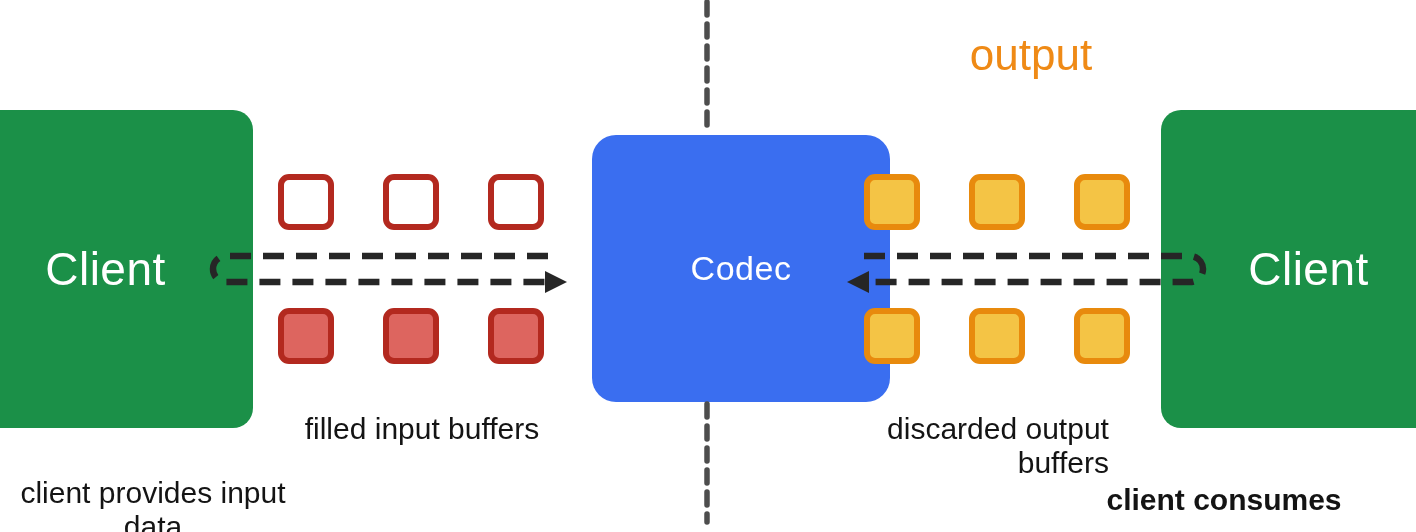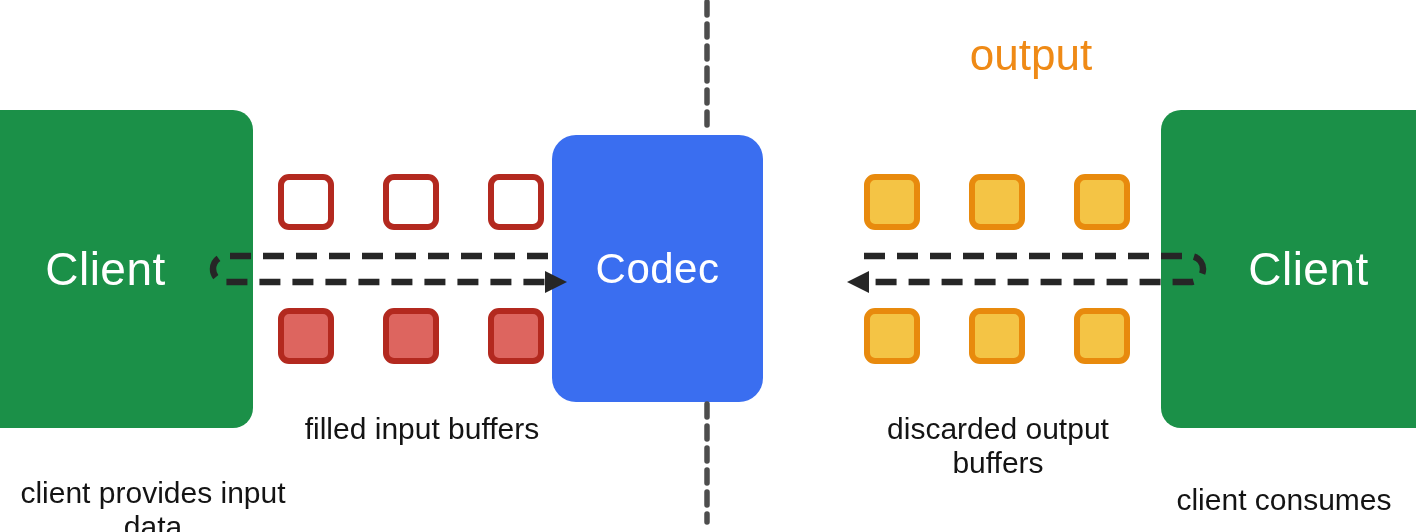--- a/index.html
+++ b/index.html
@@ -9,43 +9,43 @@
   }
   
   .box{position:absolute;display:flex;align-items:center;justify-content:center;color:#ffffff;}
   .client-box{
     background:var(--green,#1b9048);top:110px;height:318px;width:295px;
     border-radius:20px;font-size:46px;letter-spacing:.5px;
   }
   .client-left{left:-42px;}
   .client-right{left:1161px;}
   .codec-box{
-    background:var(--blue,#3a6ef0);left:552px;top:135px;width:211px;height:267px;
-    border-radius:24px;font-size:42px;letter-spacing:.5px;
+    background:var(--blue,#3a6ef0);left:592px;top:135px;width:298px;height:267px;
+    border-radius:24px;font-size:34px;letter-spacing:.5px;
   }
   
   .sq-row{position:absolute;display:flex;gap:49px;}
   .row-input-empty {left:278px;top:174px;}
   .row-input-filled{left:278px;top:308px;}
   .row-output-top  {left:864px;top:174px;}
   .row-output-bot  {left:864px;top:308px;}
   .sq{width:56px;height:56px;box-sizing:border-box;border-radius:11px;border:6px solid;}
   .sq.input-empty {border-color:var(--red-border,#b3291f);background:#ffffff;}
   .sq.input-filled{border-color:var(--red-border,#b3291f);background:var(--red-fill,#dd655f);}
   .sq.output      {border-color:var(--orange-border,#e88a0d);background:var(--orange-fill,#f4c445);}
   
   .lbl{position:absolute;transform:translateX(-50%);text-align:center;color:var(--caption-text,#141414);white-space:nowrap;}
   .flow-title{font-size:44px;top:30px;}
   .flow-title.input {left:414px;color:var(--input-text,#b02a22);}
   .flow-title.output{left:999px;color:var(--output-text,#ef8a16);margin-left:32px;}
   .small-lbl{font-size:30px;line-height:34px;margin-top:33px;}
   .lbl-filled   {left:422px;top:379px;}
-  .lbl-discarded{left:998px;top:379px;}
+  .lbl-discarded{left:998px;top:379px;text-align:right;}
   .lbl-caption-left {left:153px;top:443px;}
-  .lbl-caption-right{left:1284px;top:450px;}
+  .lbl-caption-right{left:1224px;top:450px;font-weight:bold;}
   
   .overlay{position:absolute;left:0;top:0;pointer-events:none;z-index:5;}
   .vline{fill:none;stroke:var(--divider,#4d4d4d);stroke-width:5.5;stroke-dasharray:13 9;stroke-linecap:round;}
   .arrow-line{fill:none;stroke:var(--arrow,#262626);stroke-width:6.5;stroke-dasharray:21 12;}
   .arrow-head{fill:var(--arrow,#262626);stroke:none;}
 </style>
 </head>
 <body>
 
 <div class="canvas">

